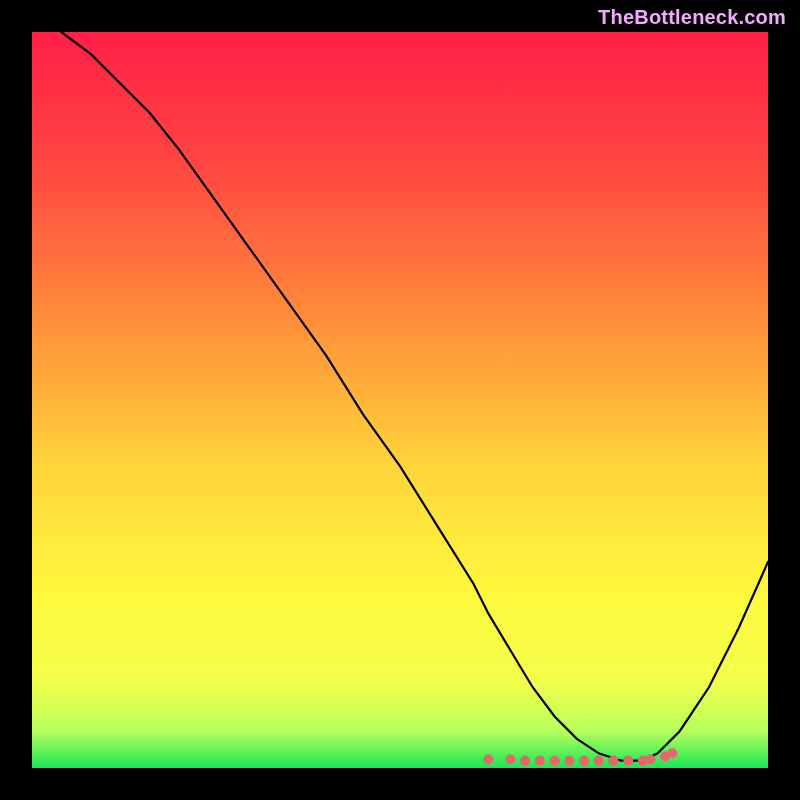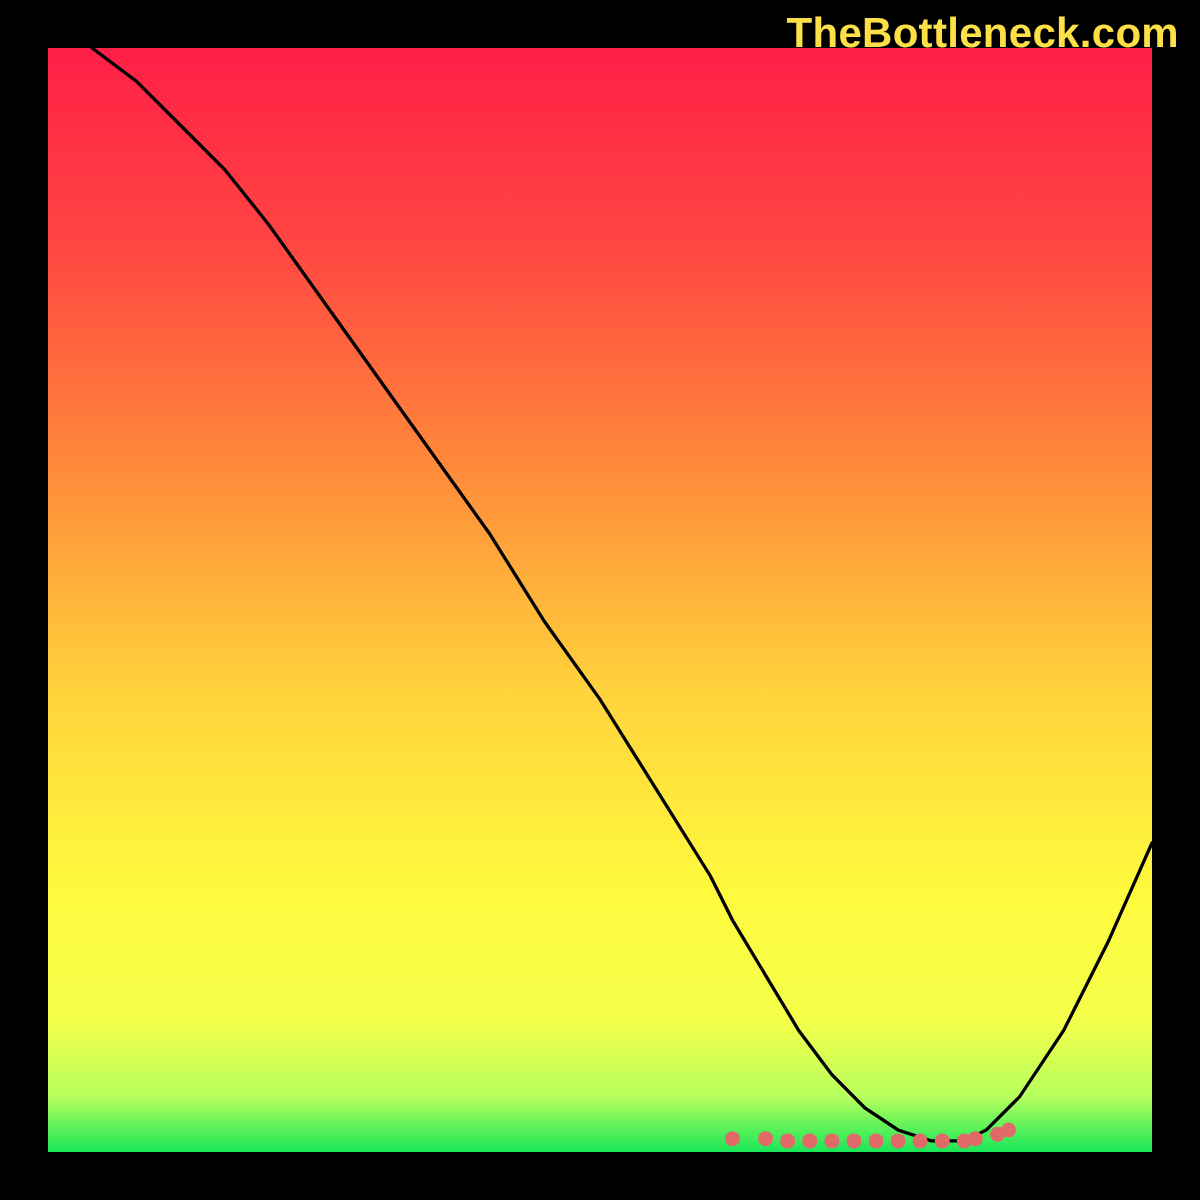--- a/index.html
+++ b/index.html
@@ -16,22 +16,22 @@
     left: 32px;
     top: 32px;
     width: 736px;
     height: 736px;
     background: #000;
   }
   .watermark {
     position: absolute;
     top: 6px;
     right: 14px;
-    color: #fde047;
-    font-size: 28px;
+    color: #f0abfc;
+    font-size: 20px;
     font-weight: 600;
     letter-spacing: 0.2px;
     z-index: 5;
   }
   svg {
     display: block;
   }
   .curve {
     fill: none;
     stroke: #000;

